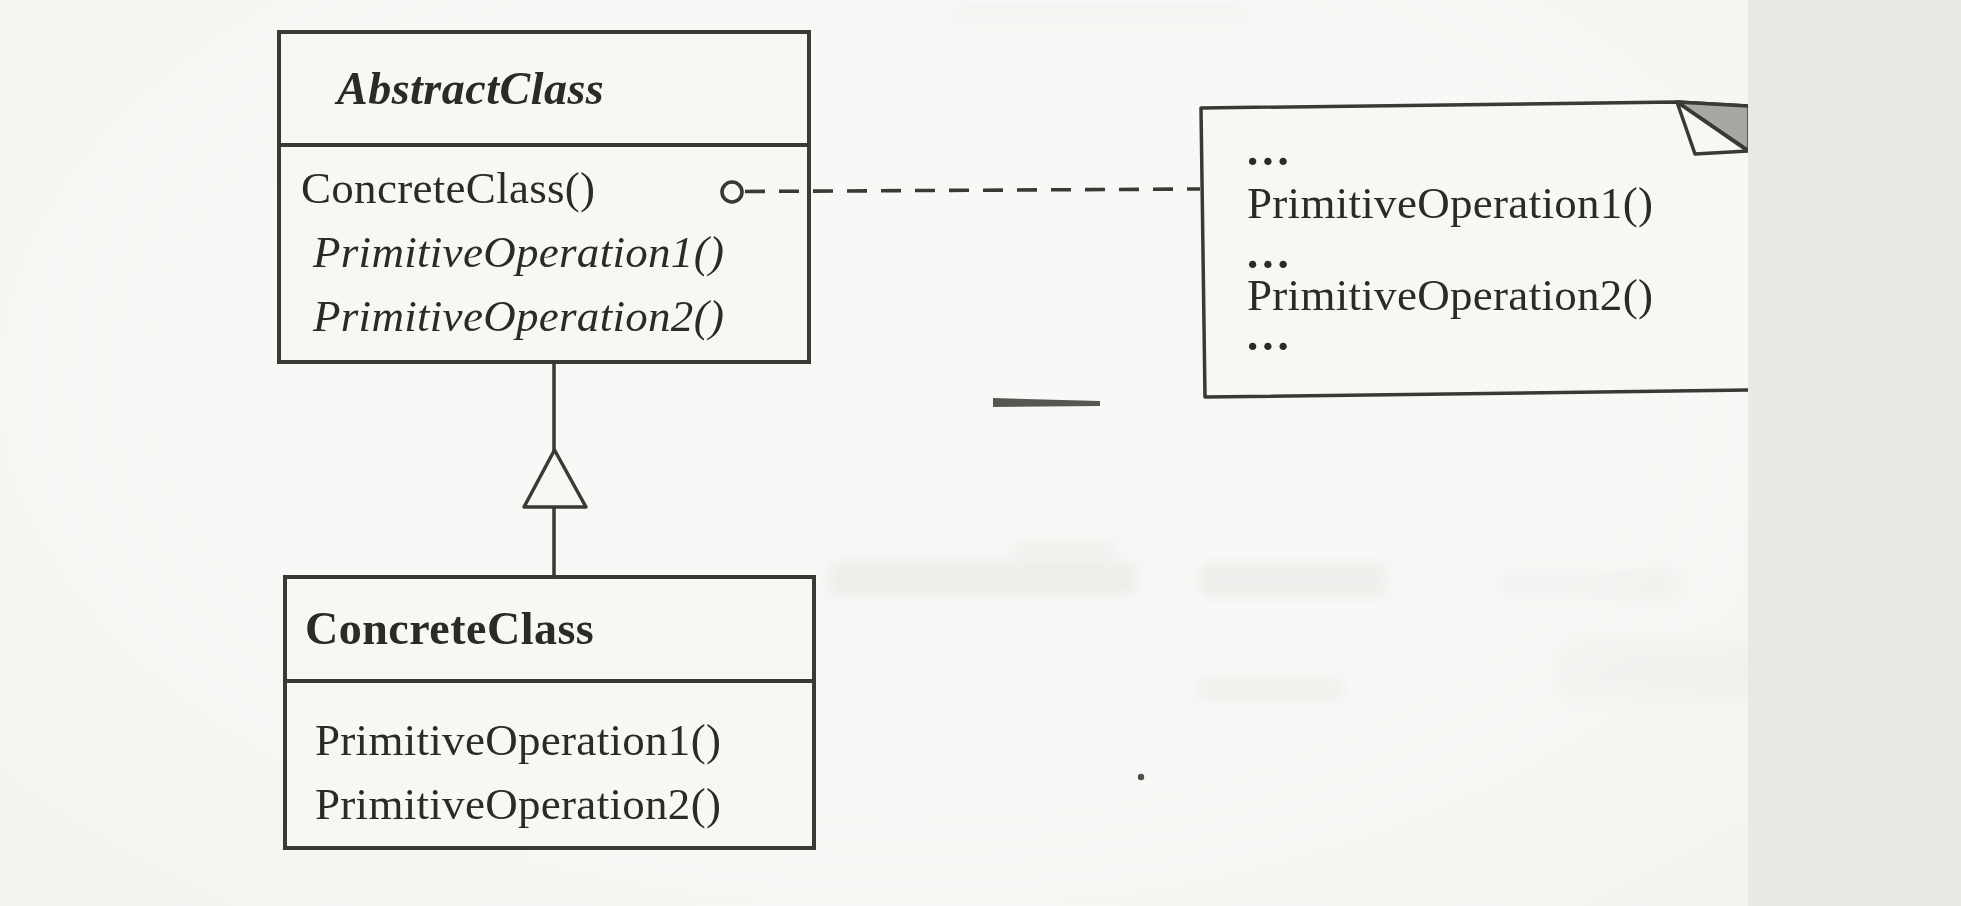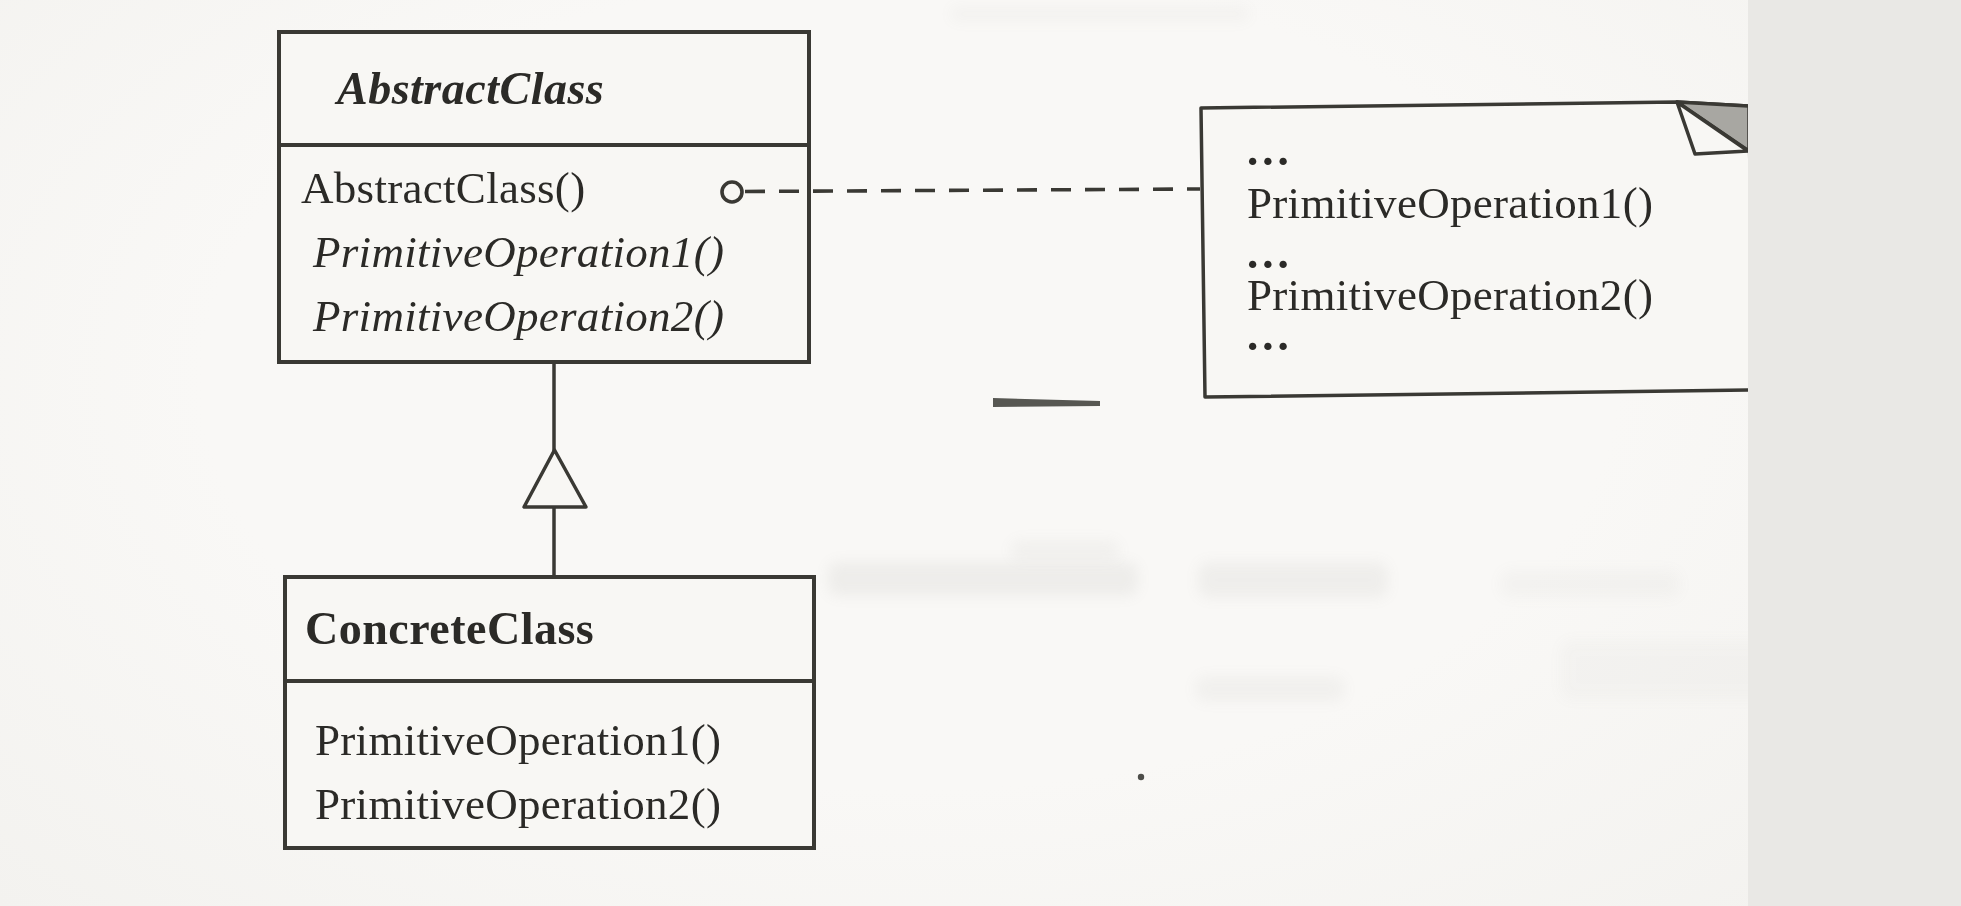--- a/index.html
+++ b/index.html
@@ -128,21 +128,21 @@
       <polygon points="1677,102 1695,154 1748,151" fill="#f8f7f4"></polygon>
     </g>
 
     <polygon points="993,398 1100,401 1100,406 993,407" fill="#454540" opacity="0.9"></polygon>
     <circle cx="1141" cy="777" r="3.2" fill="#3a3a36" opacity="0.9"></circle>
   </svg>
 
   <div class="classbox abstract-box">
     <div class="title">AbstractClass</div>
     <div class="methods">
-      <div class="method">AbstractClass()</div>
+      <div class="method">ConcreteClass()</div>
       <div class="method abstract-op">PrimitiveOperation1()</div>
       <div class="method abstract-op">PrimitiveOperation2()</div>
     </div>
   </div>
 
   <div class="classbox concrete-box">
     <div class="title">ConcreteClass</div>
     <div class="methods">
       <div class="method">PrimitiveOperation1()</div>
       <div class="method">PrimitiveOperation2()</div>

